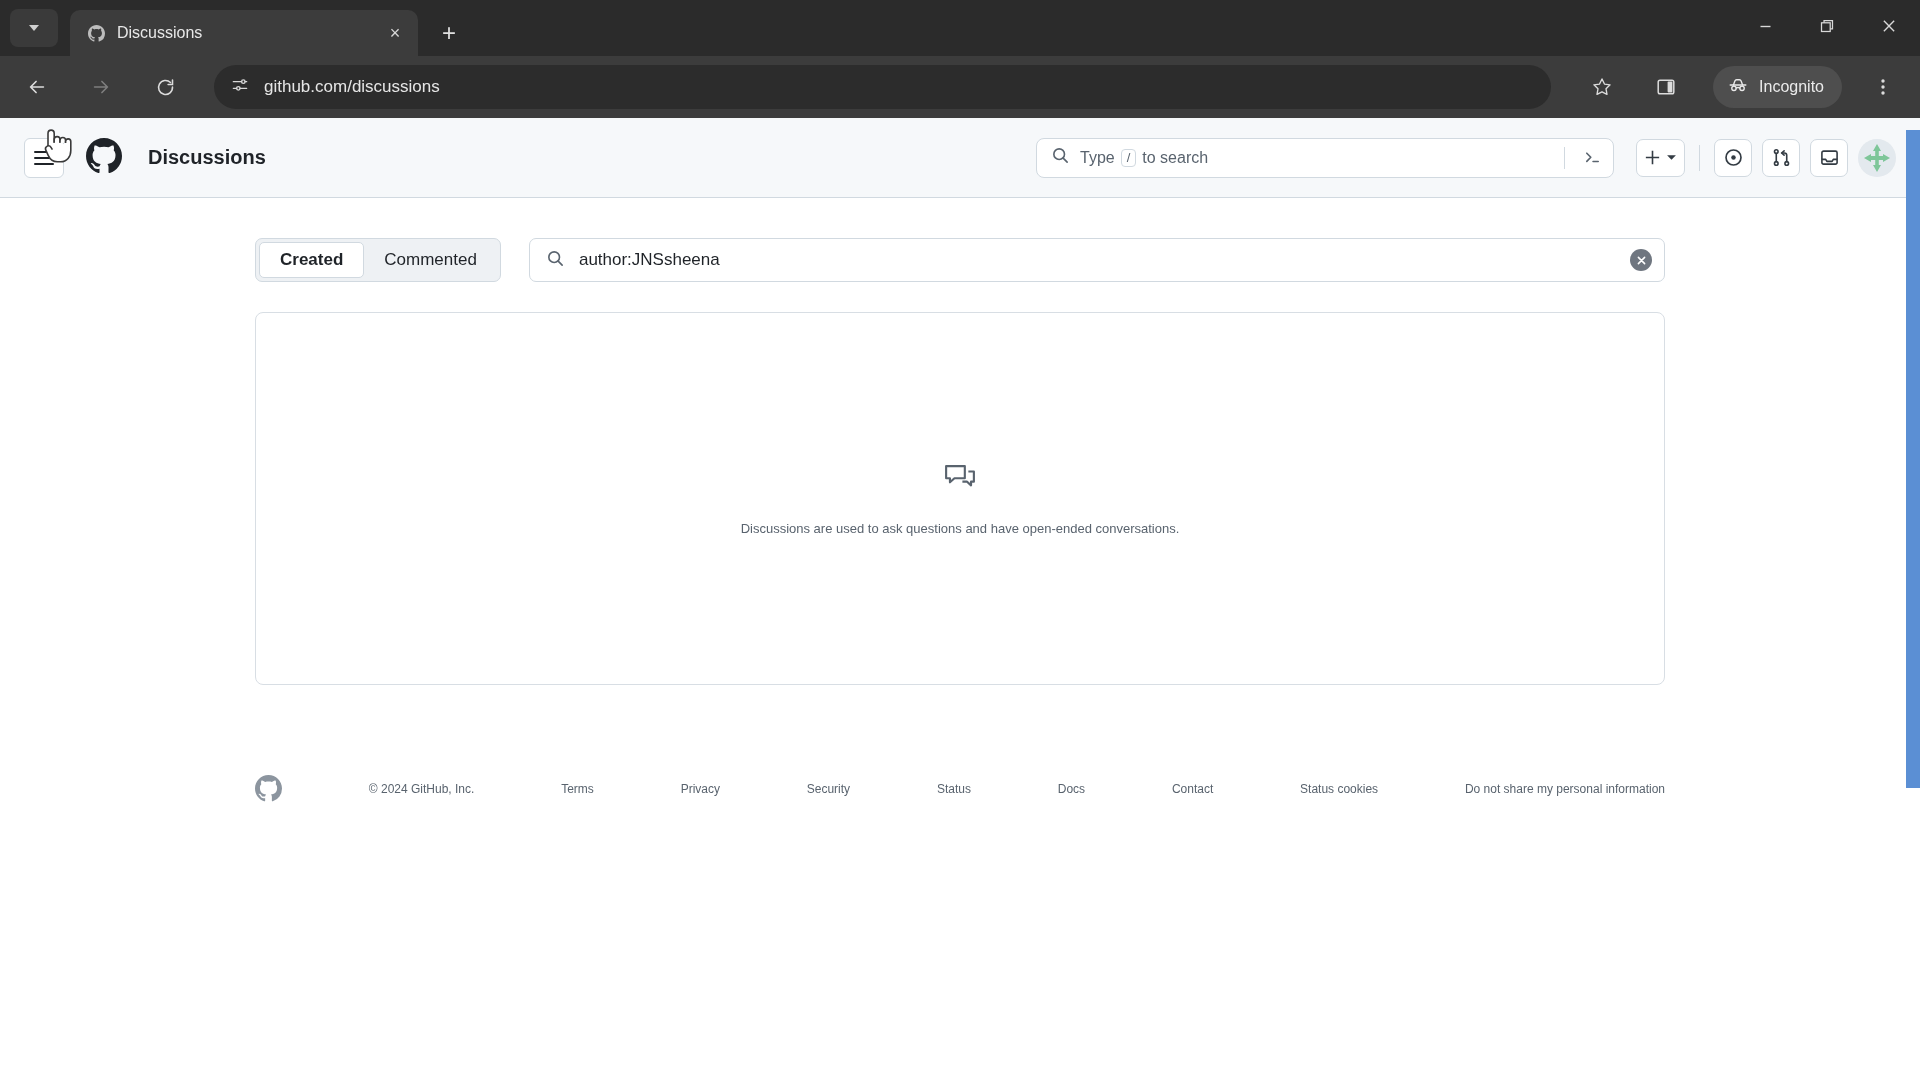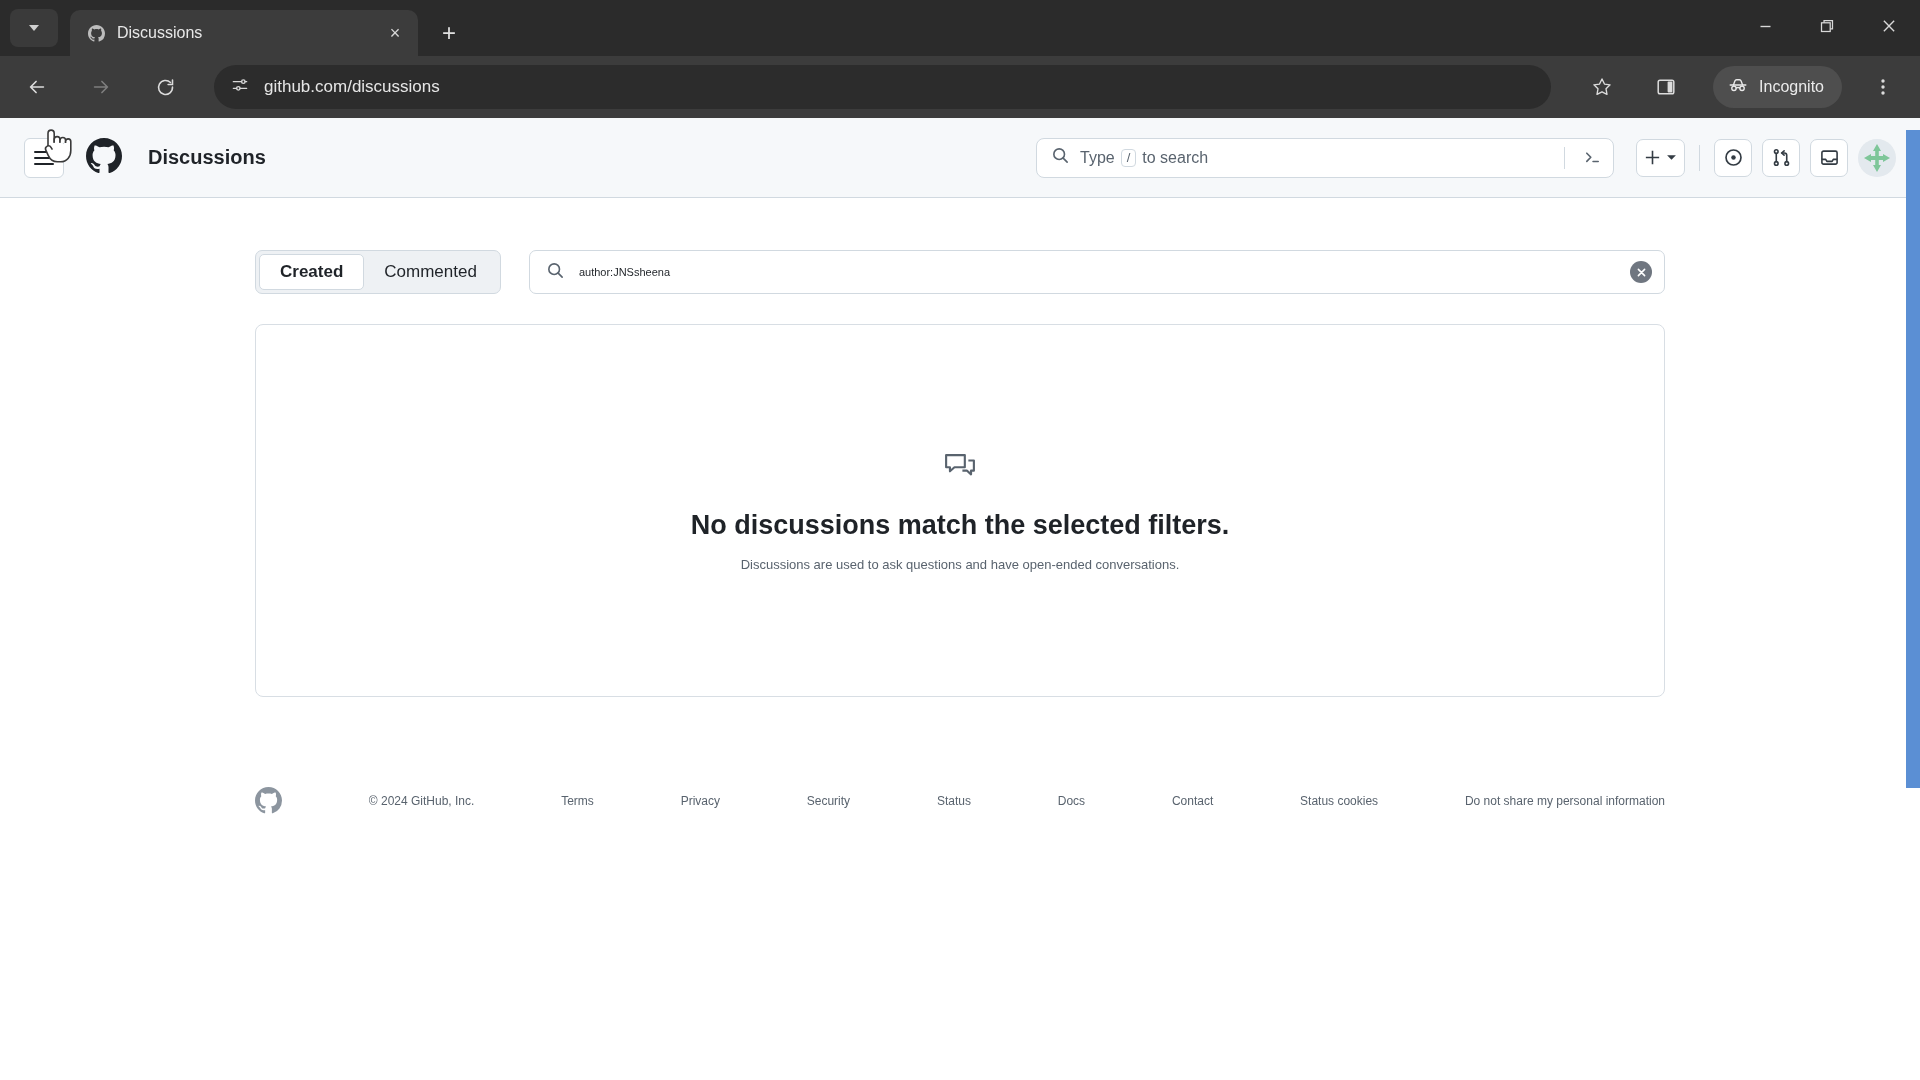--- a/index.html
+++ b/index.html
@@ -111,38 +111,38 @@
     background: #ffffff; display: flex; align-items: center; justify-content: center;
     color: #333b43; padding: 0 7px; gap: 5px;
   }
   .act-sep { width: 1px; height: 26px; background: #d1d9e0; margin: 0 4px; }
   .avatar {
     width: 38px; height: 38px; border-radius: 50%; background: #e9edf1;
     display: flex; align-items: center; justify-content: center; overflow: hidden;
   }
 
   .content { padding: 40px 0 0 0; }
-  .content-inner { width: 1410px; margin: 12px auto; padding: 0 0px; }
+  .content-inner { width: 1410px; margin: 0 auto; padding: 0 0px; }
 
   .filter-row { display: flex; align-items: center; gap: 0; }
   .segmented {
     display: flex; background: #eef1f4; border: 1px solid #d1d9e0;
     border-radius: 7px; padding: 3px; height: 44px; flex: none;
   }
   .seg {
     padding: 0 20px; display: flex; align-items: center;
     font-size: 17px; color: #1f2328; border-radius: 5px; white-space: nowrap;
   }
   .seg.active { background: #ffffff; border: 1px solid #d1d9e0; font-weight: 600; }
   .q-wrap {
     flex: 1; margin-left: 28px; height: 44px; background: #ffffff;
     border: 1px solid #d1d9e0; border-radius: 7px;
     display: flex; align-items: center; padding: 0 12px 0 16px; gap: 14px;
   }
-  .q-text { flex: 1; font-size: 11px; color: #1f2328; white-space: nowrap; overflow: hidden; }
+  .q-text { flex: 1; font-size: 17px; color: #1f2328; white-space: nowrap; overflow: hidden; }
   .q-clear {
     width: 22px; height: 22px; border-radius: 50%; background: #6f7680;
     color: #ffffff; display: flex; align-items: center; justify-content: center;
     font-size: 14px; line-height: 1; flex: none;
   }
 
   .blank-panel {
     margin-top: 30px; height: 373px; border: 1px solid #d8dee4; border-radius: 8px;
     background: #ffffff;
     display: flex; flex-direction: column; align-items: center; justify-content: center;
@@ -379,21 +379,20 @@
           </div>
         </div>
 
         <div class="blank-panel">
           <span class="blank-icon">
             <svg width="34" height="34" viewBox="0 0 24 24" fill="none" stroke="#59636e" stroke-width="1.5" stroke-linejoin="round">
               <path d="M2.2 3.6h13.2v8.6H8.1L4.9 15v-2.8H2.2z"></path>
               <path d="M17.9 7.4h3.9v7.2h-2v2.6l-2.8-2.6h-3.3"></path>
             </svg>
           </span>
-          <div class="blank-title">No discussions match the selected filters.</div>
           <div class="blank-sub">Discussions are used to ask questions and have open-ended conversations.</div>
         </div>
 
         <div class="gh-footer">
           <span class="foot-logo">
             <svg width="27" height="27" viewBox="0 0 16 16" fill="#8c959f">
                 <path d="M8 0C3.58 0 0 3.58 0 8c0 3.54 2.29 6.53 5.47 7.59.4.07.55-.17.55-.38 0-.19-.01-.82-.01-1.49-2.01.37-2.53-.49-2.69-.94-.09-.23-.48-.94-.82-1.13-.28-.15-.68-.52-.01-.53.63-.01 1.08.58 1.23.82.72 1.21 1.87.87 2.33.66.07-.52.28-.87.51-1.07-1.78-.2-3.64-.89-3.64-3.95 0-.87.31-1.59.82-2.15-.08-.2-.36-1.02.08-2.12 0 0 .67-.21 2.2.82.64-.18 1.32-.27 2-.27s1.36.09 2 .27c1.53-1.04 2.2-.82 2.2-.82.44 1.1.16 1.92.08 2.12.51.56.82 1.27.82 2.15 0 3.07-1.87 3.75-3.65 3.95.29.25.54.73.54 1.48 0 1.07-.01 1.93-.01 2.2 0 .21.15.46.55.38A8.01 8.01 0 0 0 16 8c0-4.42-3.58-8-8-8Z"></path>
               </svg>
           </span>
           <span class="foot-copy">© 2024 GitHub, Inc.</span>

